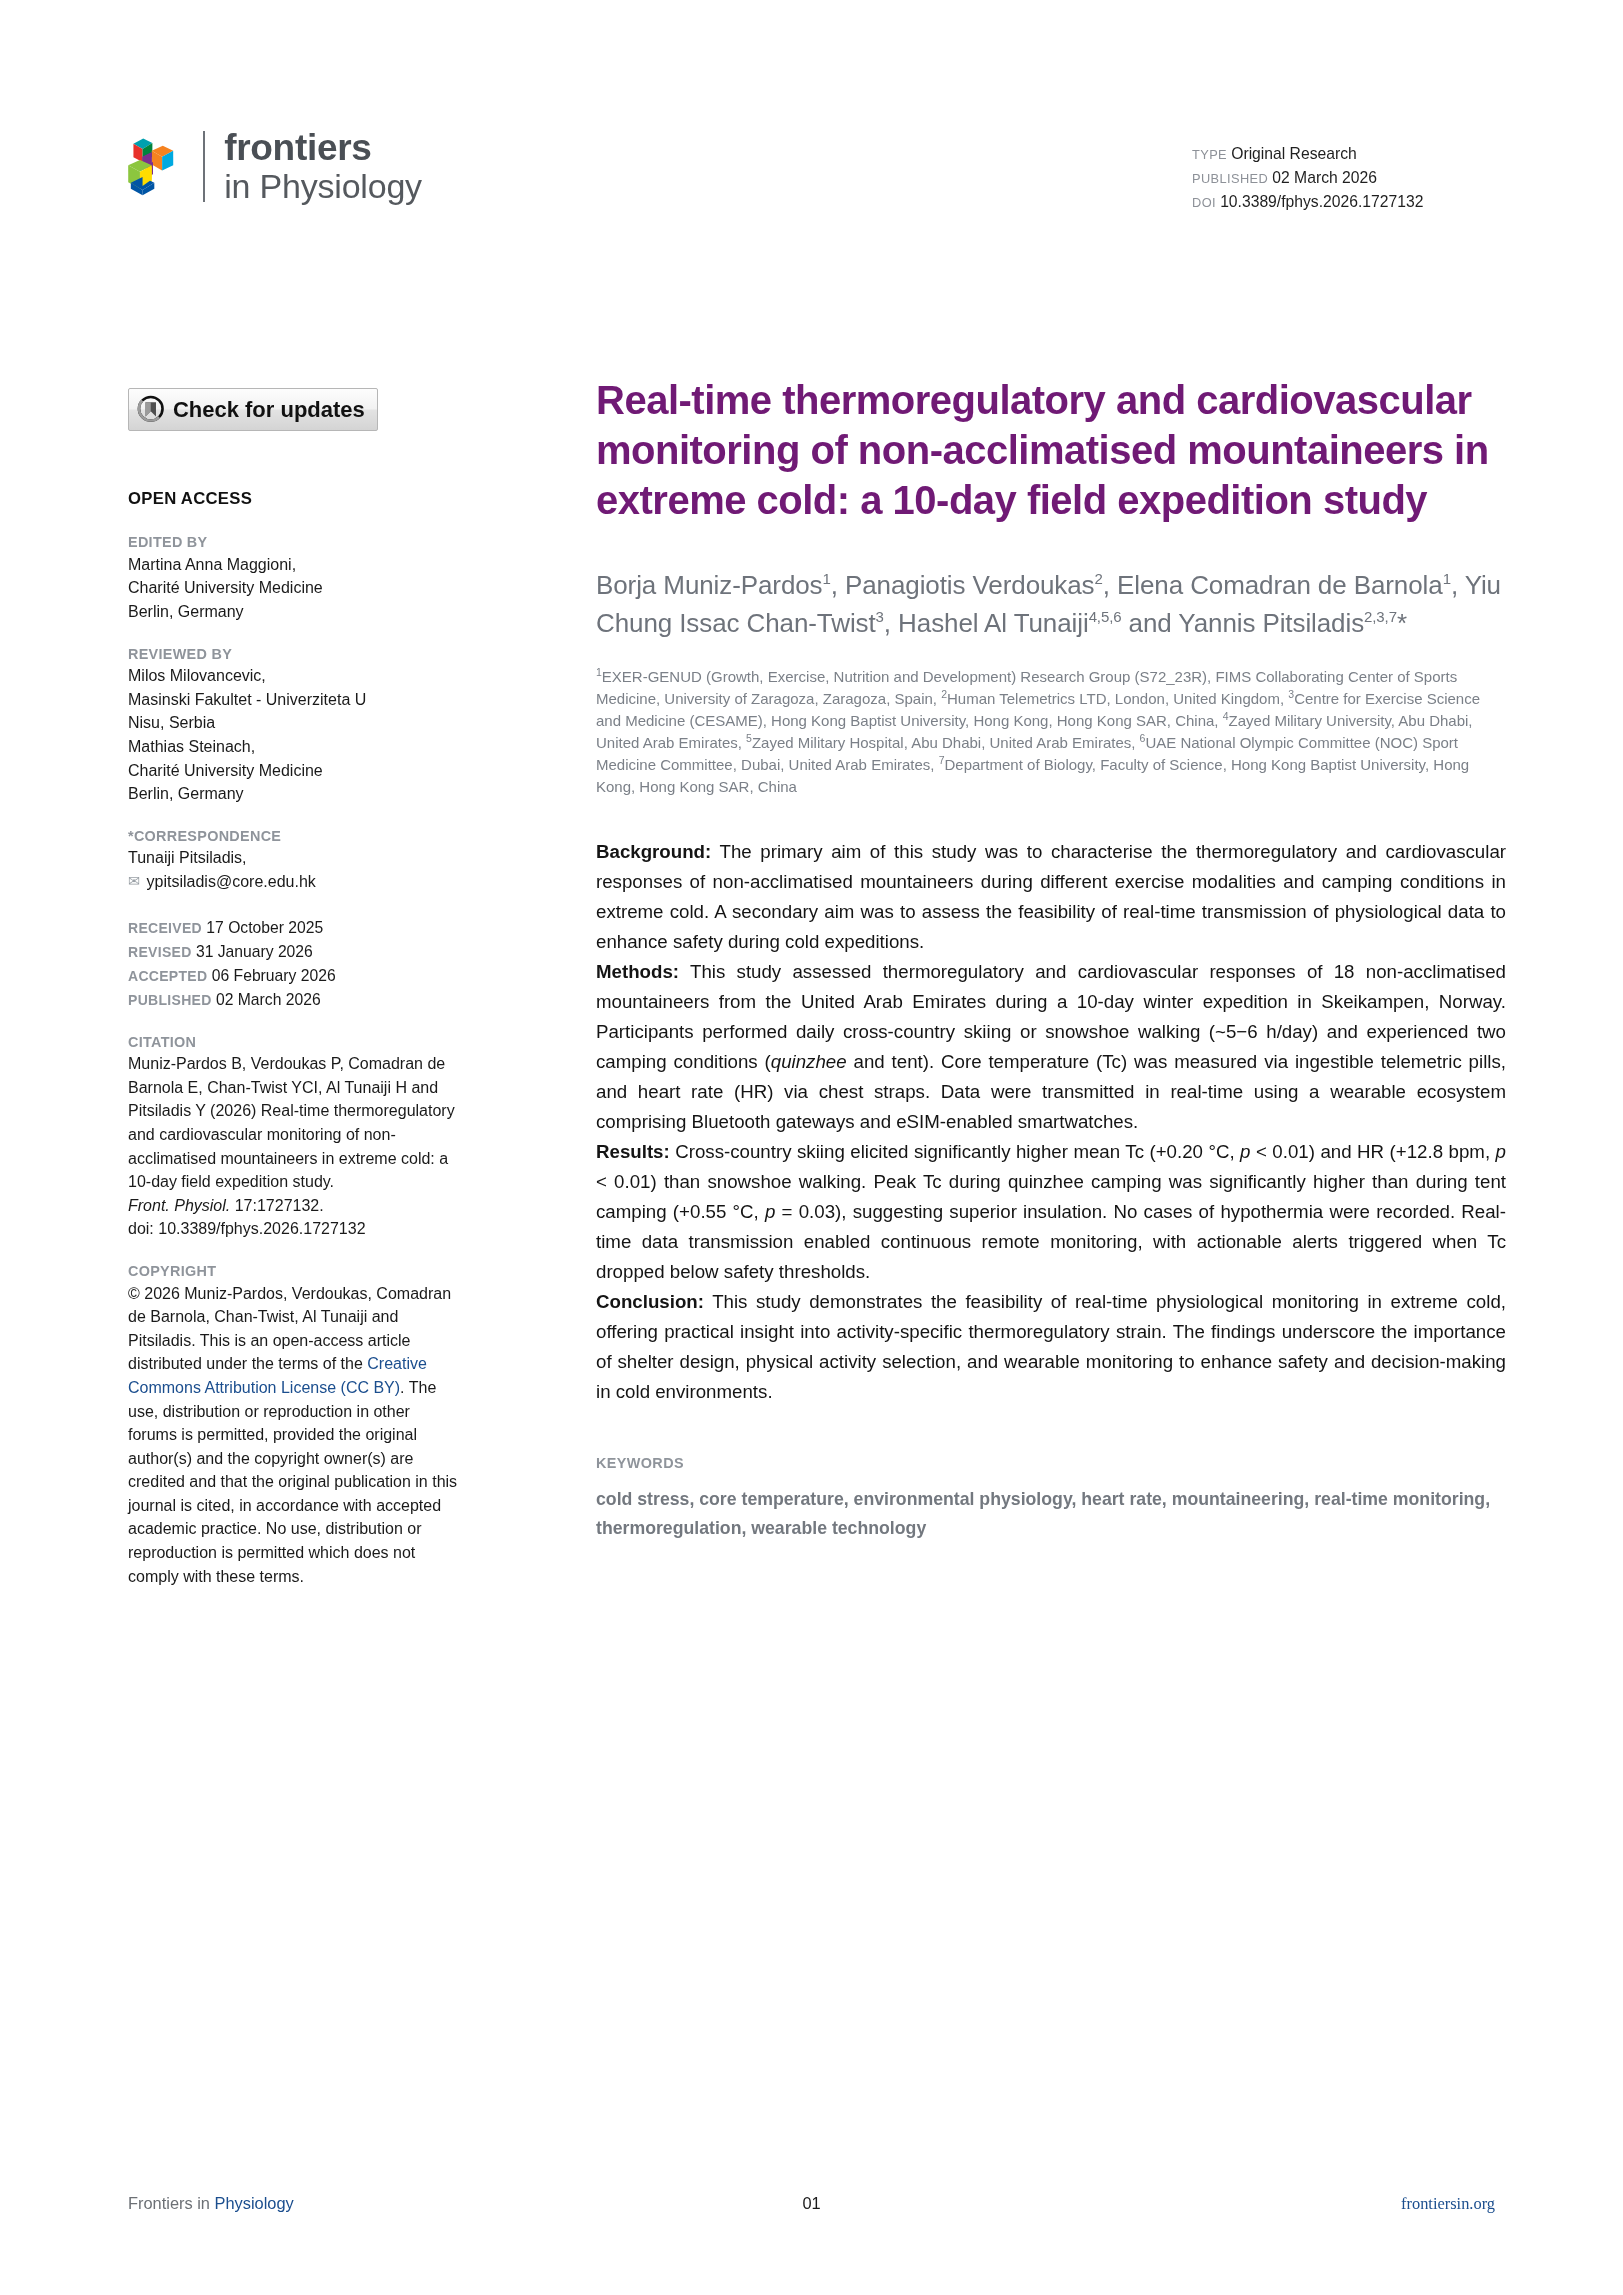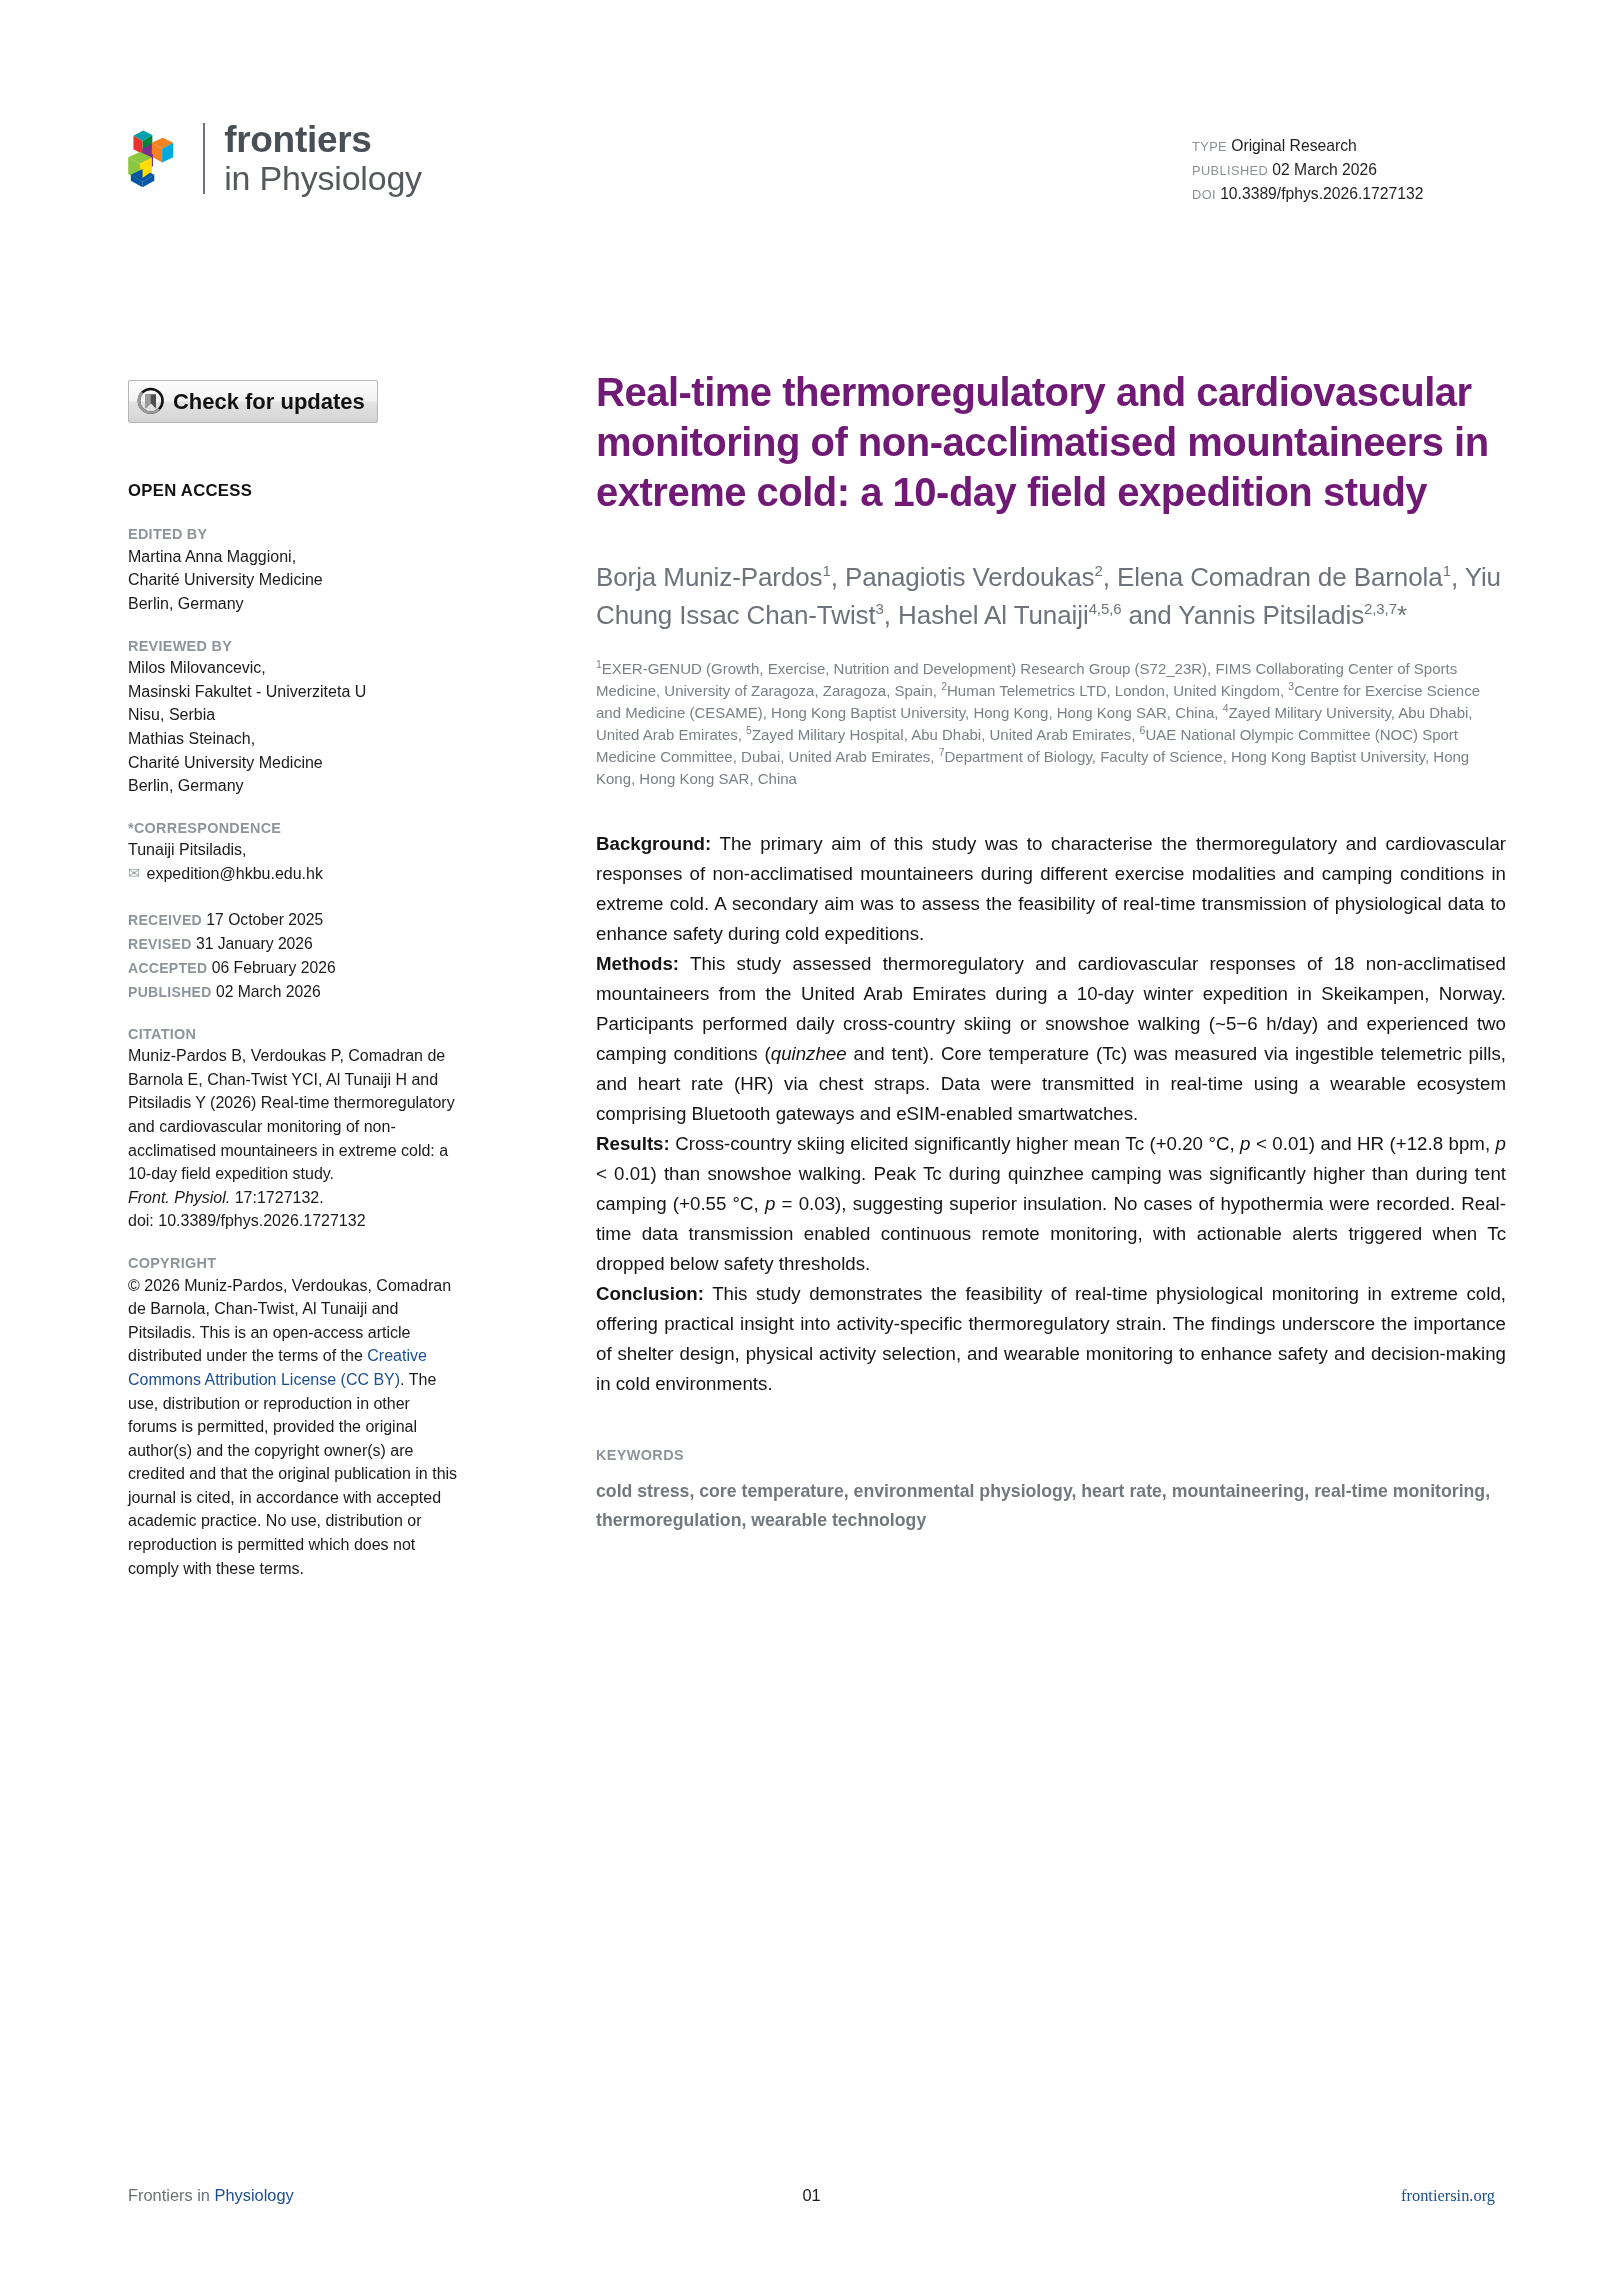--- a/index.html
+++ b/index.html
@@ -15,20 +15,21 @@
     color: #1a1a1a;
     position: relative;
     overflow: hidden;
   }
 
   
   .page {
     position: absolute;
     inset: 0;
     padding: 0;
+    margin-top: 8px;
   }
 
   
   .masthead {
     position: absolute;
     left: 123px;
     top: 121px;
     display: flex;
     align-items: center;
     gap: 19.6px;
@@ -304,21 +305,21 @@
 Mathias Steinach,
 Charité University Medicine
 Berlin, Germany</div>
     </div>
 
     <div class="sb-group">
       <div class="sb-label">*CORRESPONDENCE</div>
       <div class="sb-body">Tunaiji Pitsiladis,</div>
       <div class="sb-body email-line">
         <span class="env-icon">✉</span>
-        <span>expedition@hkbu.edu.hk</span>
+        <span>ypitsiladis@core.edu.hk</span>
       </div>
     </div>
 
     <div class="sb-group">
       <div class="sb-datelines">
         <div>
           <span class="dk">RECEIVED</span>
           <span>17 October 2025</span>
         </div>
         <div>

